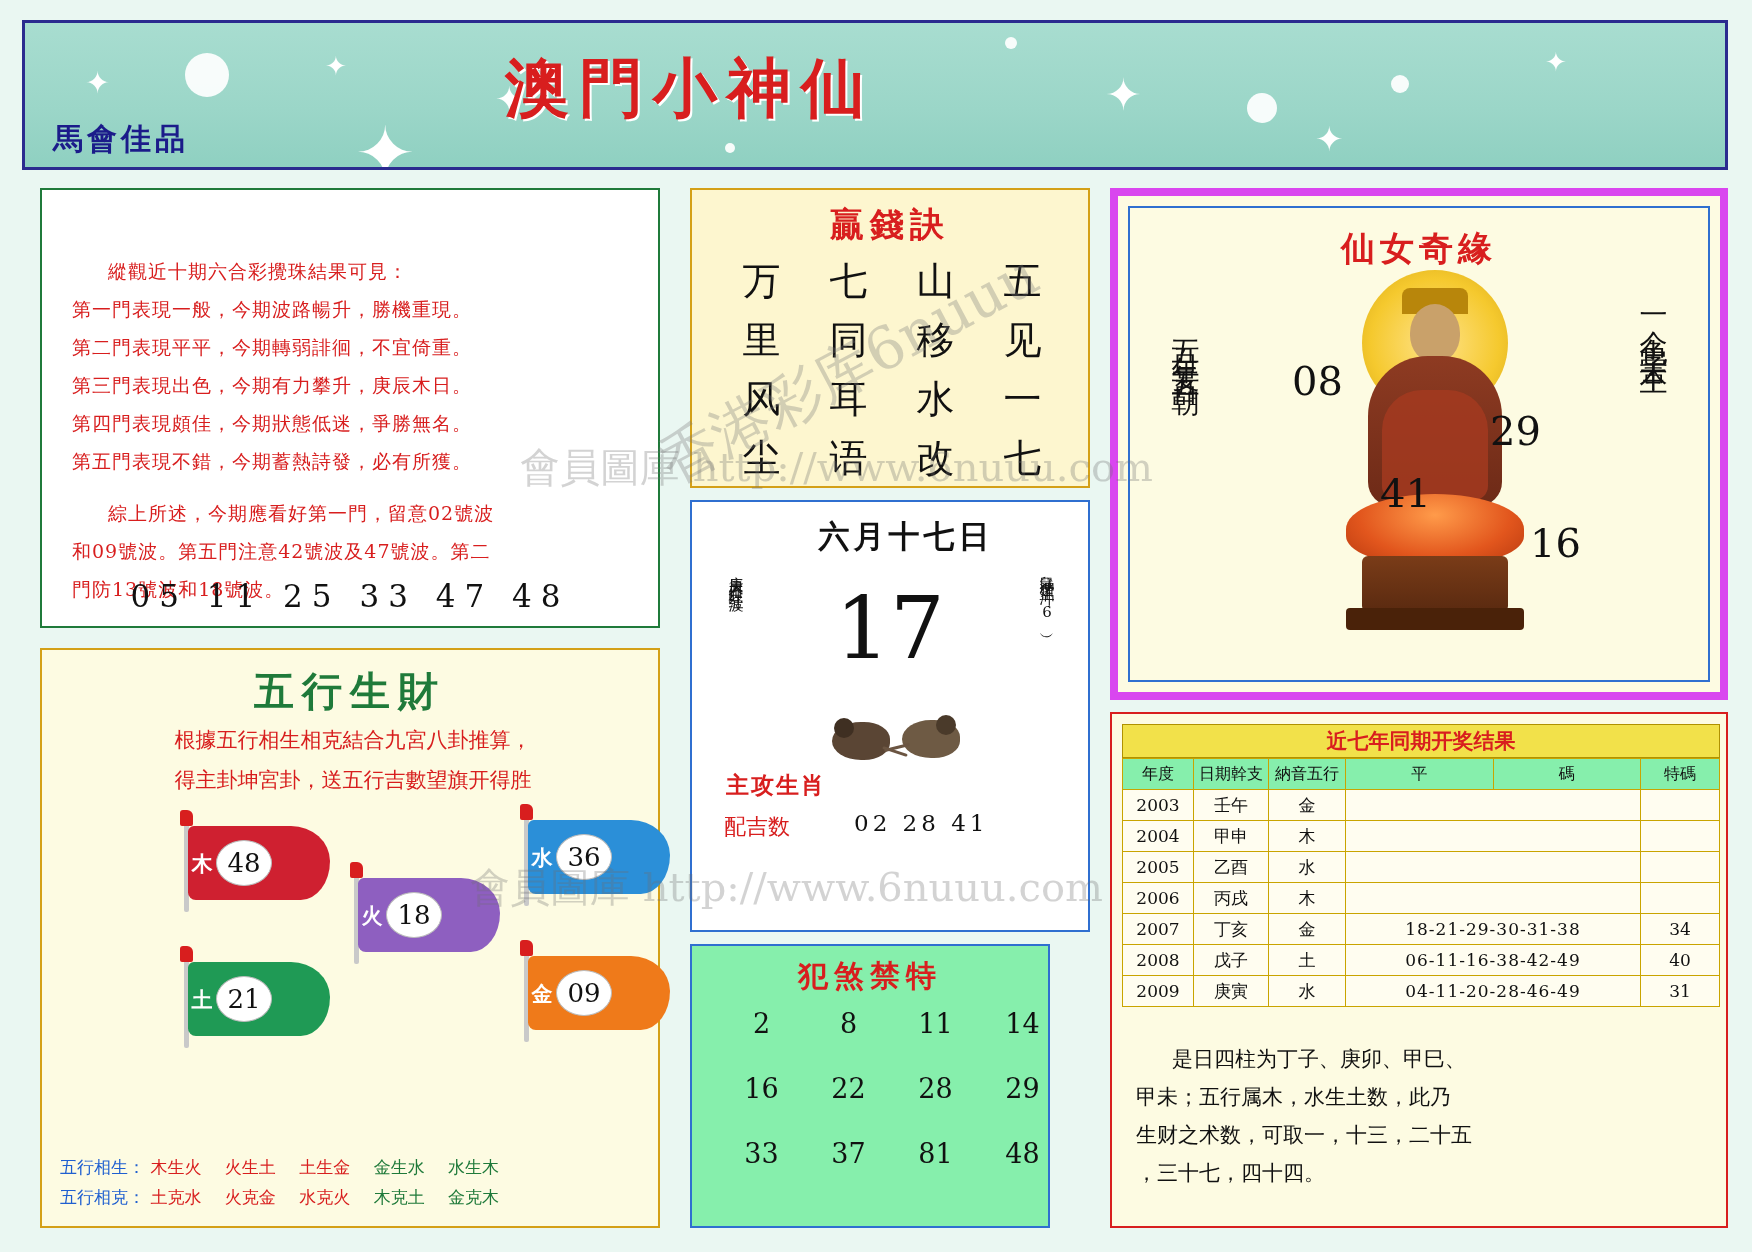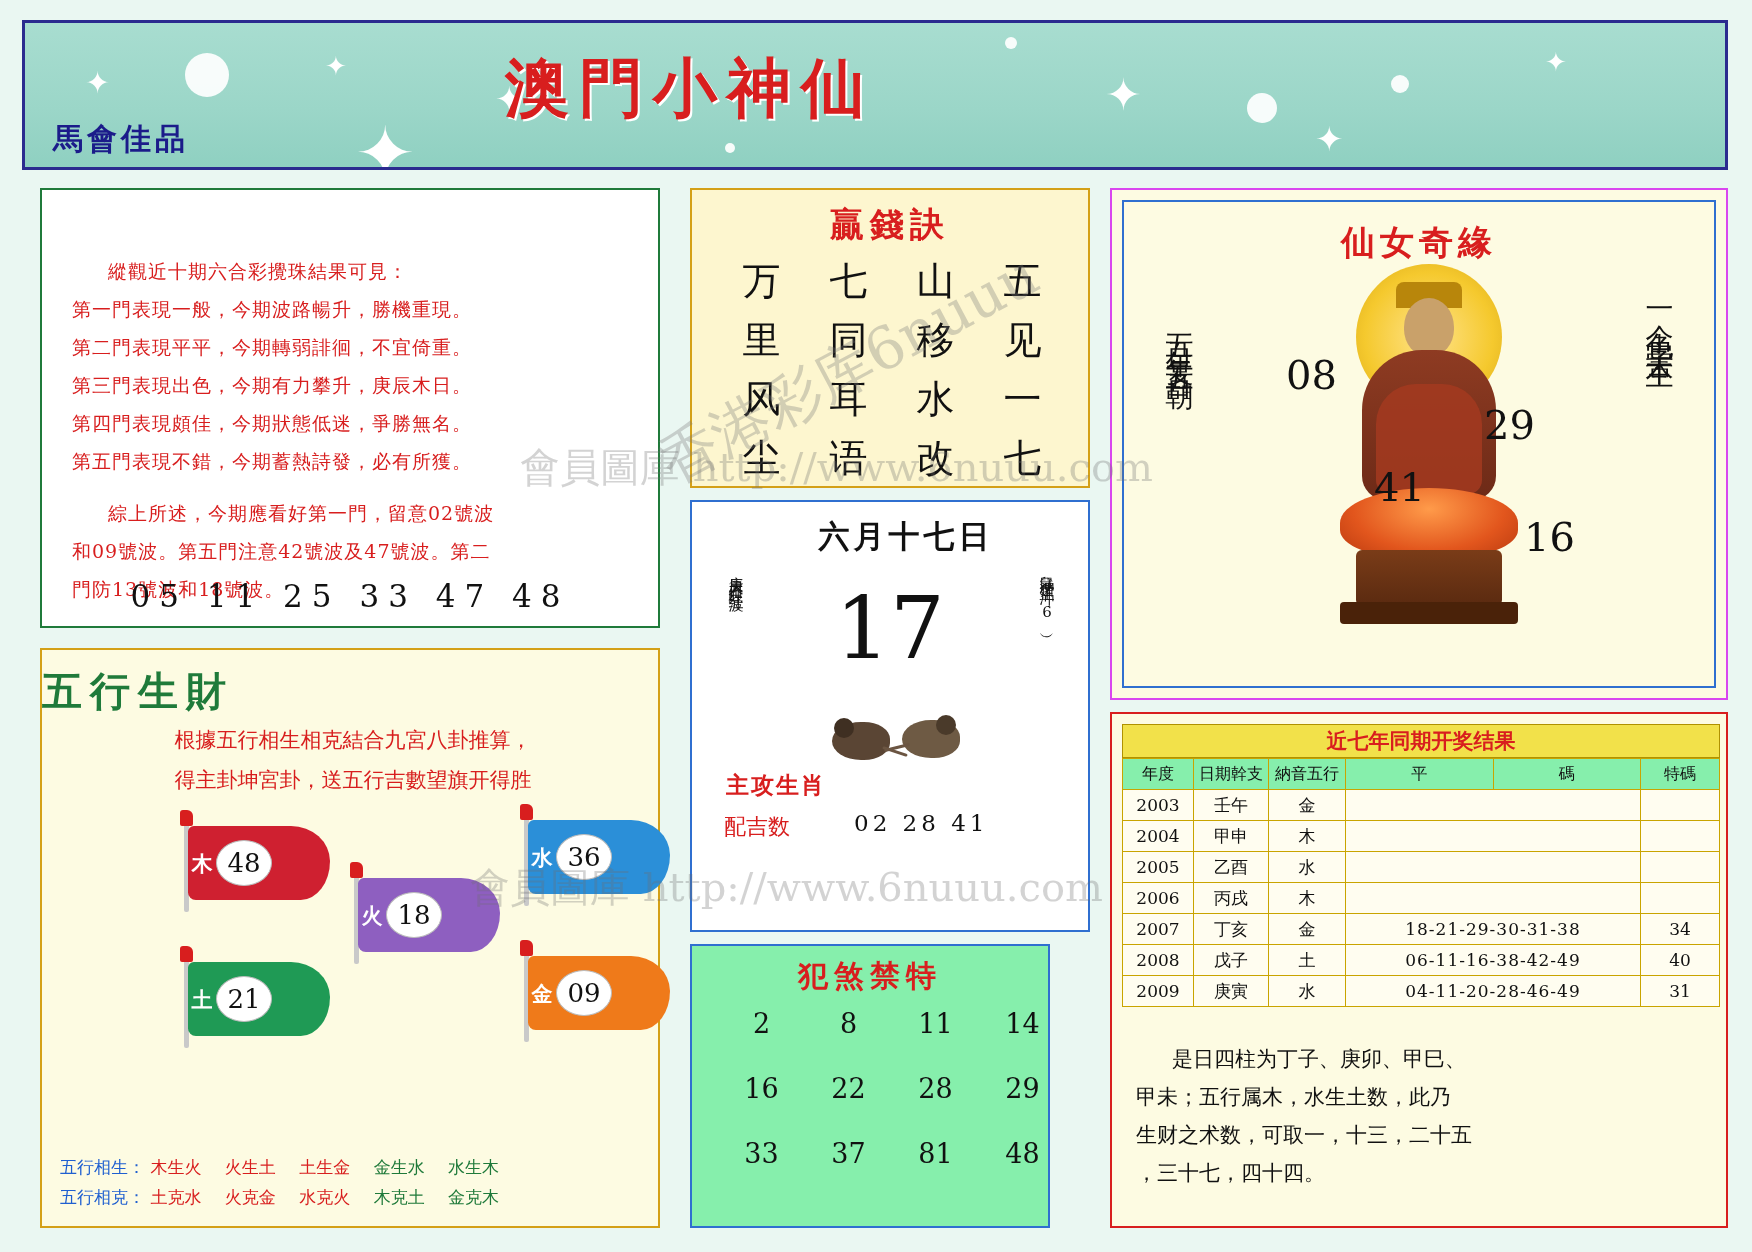--- a/index.html
+++ b/index.html
@@ -56,21 +56,21 @@
   .p-mid-cal{
     left:690px;top:500px;width:400px;height:432px;
     background:#ffffff;border:2px solid #2f6fd0;
   }
   .p-mid-bottom{
     left:690px;top:944px;width:360px;height:284px;
     background:#86efac;border:2px solid #2f6fd0;
   }
   .p-right-top{
     left:1110px;top:188px;width:618px;height:512px;
-    background:#fdfbe2;border:2px solid #d946ef;
+    background:#fdfbe2;border:8px solid #d946ef;
   }
   .p-right-bottom{
     left:1110px;top:712px;width:618px;height:516px;
     background:#fdfbe2;border:2px solid #d81e1e;
   }
   
   .lt-lines{
     position:absolute;left:30px;top:62px;width:560px;
     color:#d81e1e;font-size:19px;line-height:38px;
     font-family:"DejaVu Serif","Liberation Serif",serif;
@@ -78,21 +78,21 @@
   }
   .lt-lines .ind{padding-left:36px;}
   .lt-lines .p2{margin-top:14px;}
   .lt-nums{
     position:absolute;left:0;top:388px;width:100%;
     text-align:center;color:#111;font-size:31px;letter-spacing:9px;
     font-family:"DejaVu Serif","Liberation Serif",serif;
   }
   
   .wx-title{
-    position:absolute;left:0;top:14px;width:100%;text-align:left;
+    position:absolute;left:0;top:14px;width:100%;text-align:center;
     font-family:"DejaVu Serif","Liberation Serif",serif;
     font-size:40px;font-weight:bold;color:#1f7a3a;letter-spacing:8px;
   }
   .wx-desc{
     position:absolute;left:26px;top:70px;width:570px;
     color:#d81e1e;font-size:21px;line-height:40px;text-align:center;
     font-family:"DejaVu Serif","Liberation Serif",serif;
   }
   .flagwrap{position:absolute;left:0;top:166px;width:620px;height:300px;}
   .flag{position:absolute;width:160px;height:96px;}

